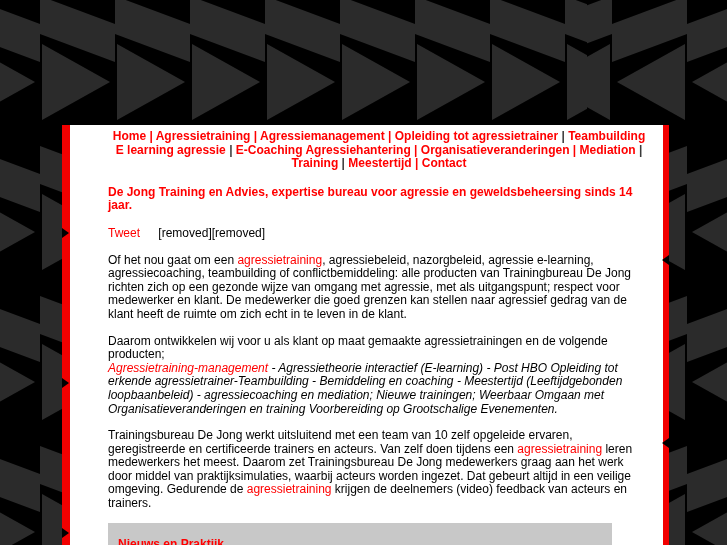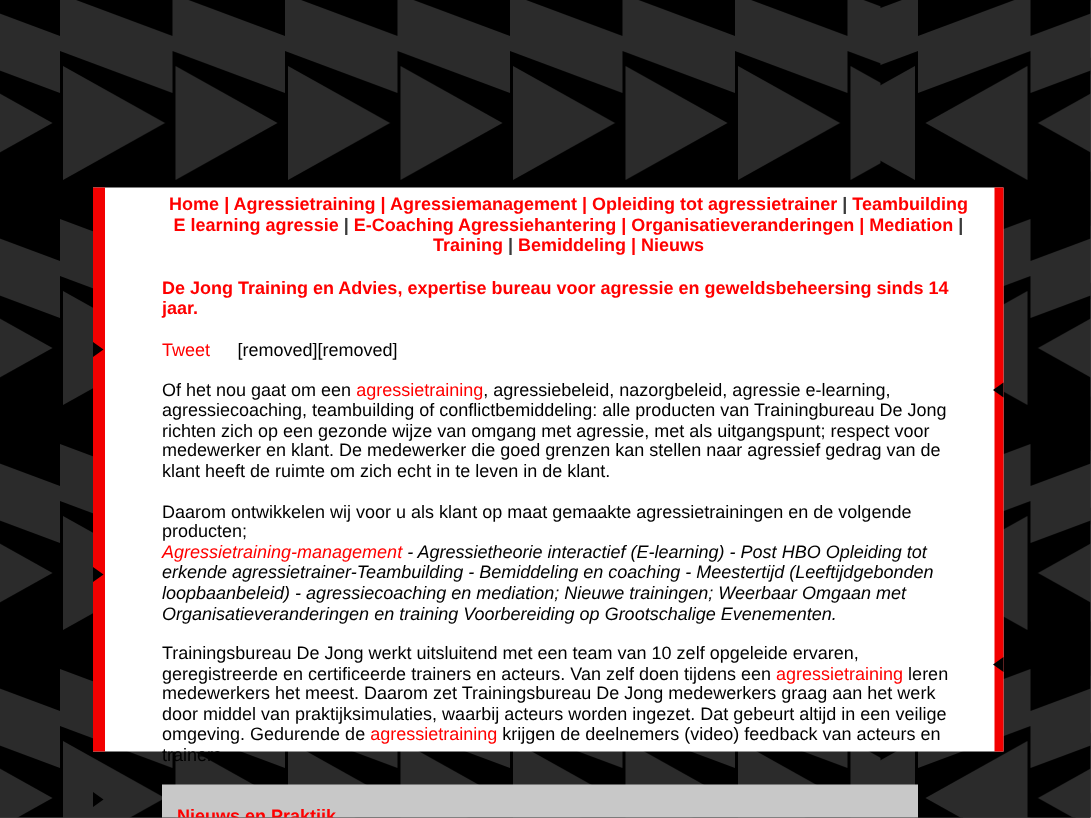--- a/index.html
+++ b/index.html
@@ -21,21 +21,21 @@
     background:var(--page-bg);
     font-family:"Liberation Sans","DejaVu Sans",sans-serif;
     font-size:12px;
     line-height:13.6px;
     color:var(--text-black);
   }
   #bg-svg{position:absolute;left:0;top:0;z-index:0;display:block;}
   #panel{
     position:absolute;
     left:62px;top:125px;
-    width:607px;height:376px;
+    width:607px;height:420px;
     box-sizing:border-box;
     background:var(--panel-bg);
     border-left:8px solid var(--accent-red);
     border-right:6px solid var(--accent-red);
     z-index:1;
   }
   #notches{position:absolute;left:0;top:0;z-index:2;pointer-events:none;}
   .content{padding:3px 13px 0 38px;}
   .nav{
     text-align:center;
@@ -113,23 +113,23 @@
         <span class="sep dark">|</span>
         <a>E-Coaching Agressiehantering</a>
         <span class="sep red">|</span>
         <a>Organisatieveranderingen</a>
         <span class="sep red">|</span>
         <a>Mediation</a>
         <span class="sep dark">|</span>
         <br>
         <a>Training</a>
         <span class="sep dark">|</span>
-        <a>Bemiddeling</a>
+        <a>Meestertijd</a>
         <span class="sep red">|</span>
-        <a>Nieuws</a>
+        <a>Contact</a>
       </div>
 
       <div class="heading">De Jong Training en Advies, expertise bureau voor agressie en geweldsbeheersing sinds 14 jaar.</div>
 
       <div class="tweet-row">
         <a class="tweet-link">Tweet</a>
         <span class="removed">[removed][removed]</span>
       </div>
 
       <p class="body-par"><span>Of het nou gaat om een </span><a class="inline-link">agressietraining</a><span>, agressiebeleid, nazorgbeleid, agressie e-learning, agressiecoaching, teambuilding of conflictbemiddeling: alle producten van Trainingbureau De Jong richten zich op een gezonde wijze van omgang met agressie, met als uitgangspunt; respect voor medewerker en klant. De medewerker die goed grenzen kan stellen naar agressief gedrag van de klant heeft de ruimte om zich echt in te leven in de klant.</span></p>

